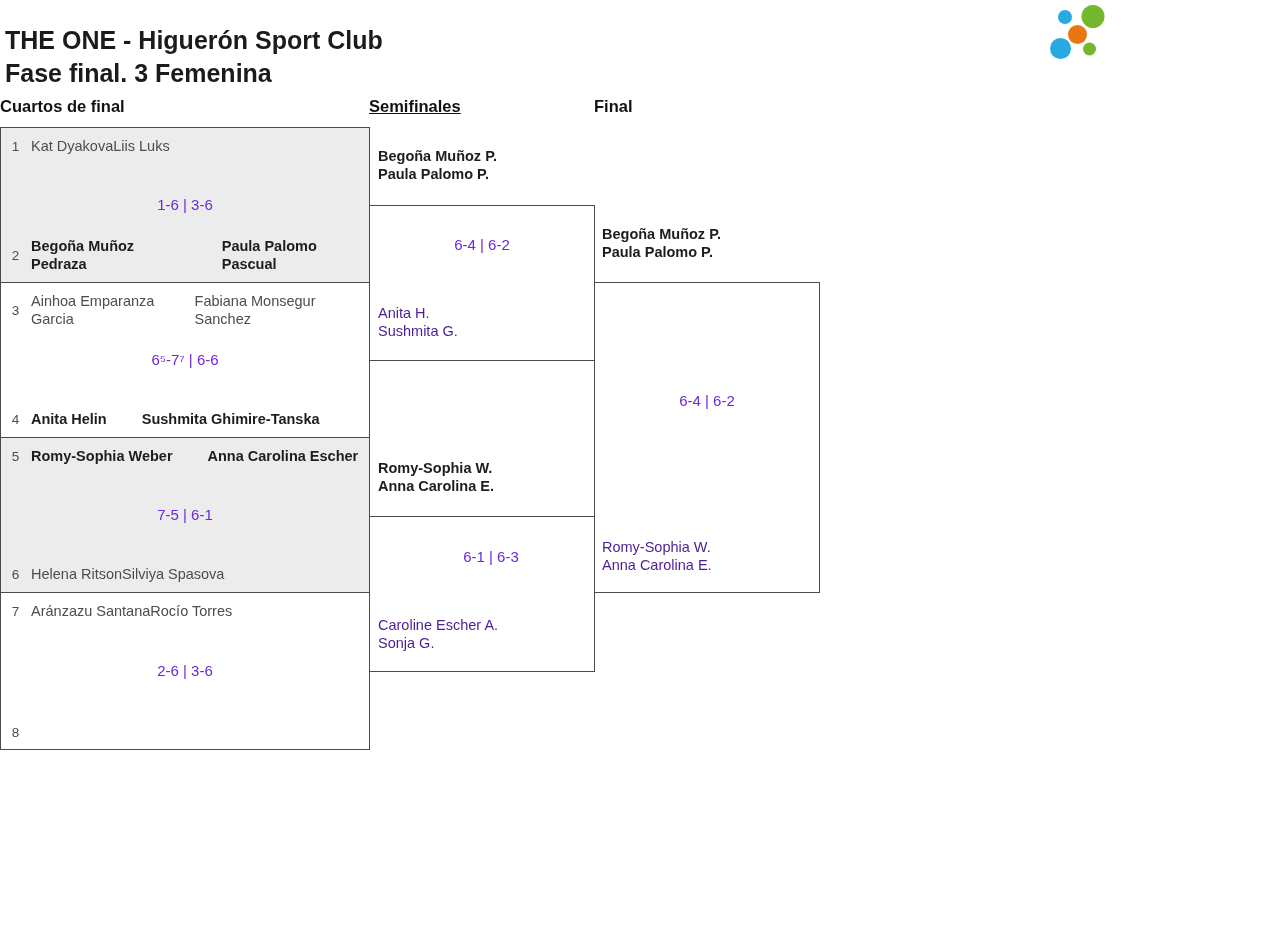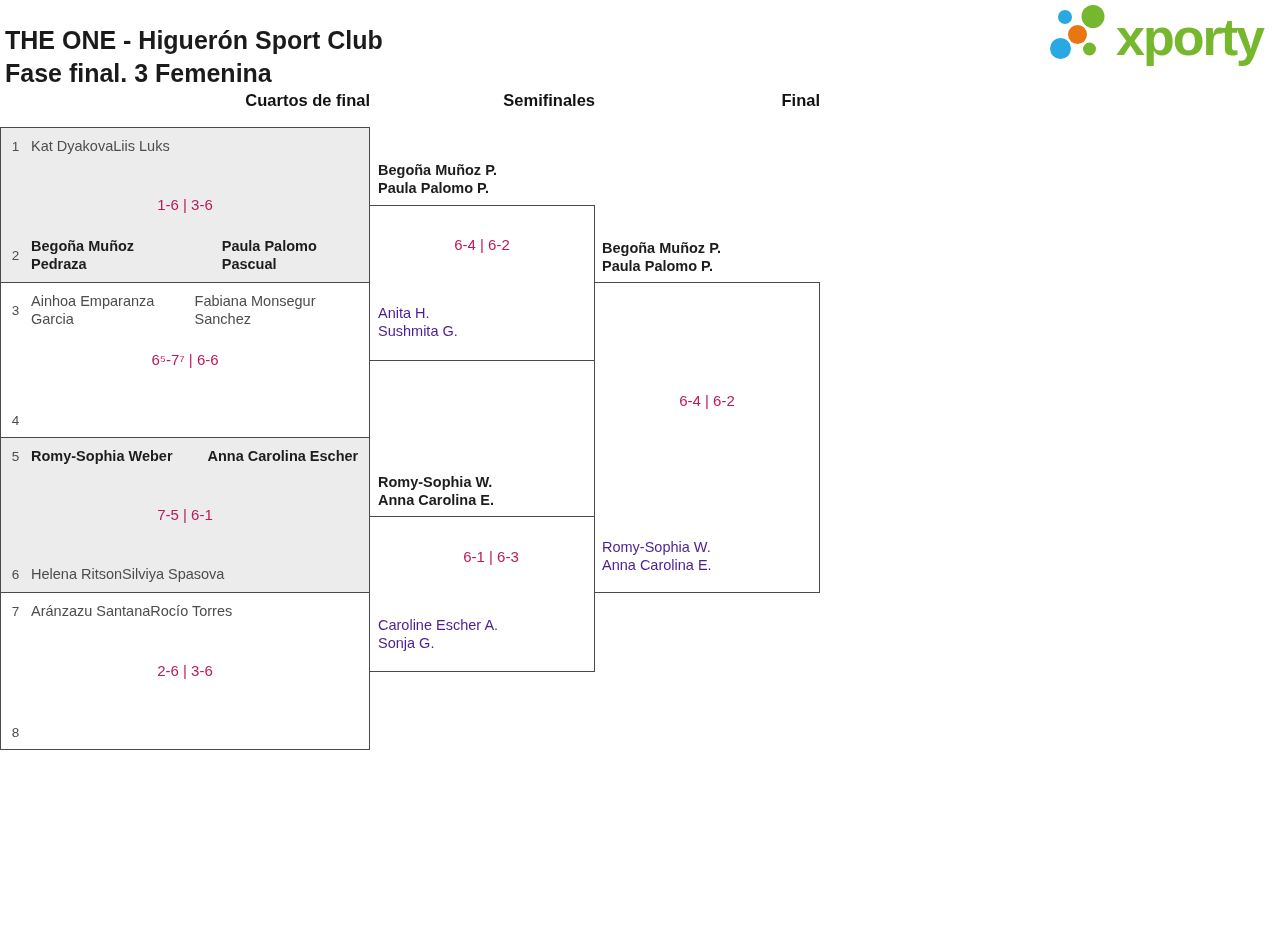--- a/index.html
+++ b/index.html
@@ -16,76 +16,75 @@
   }
   .logo{
     left:1048px;top:4px;display:flex;align-items:center;
   }
   .logo-word{
     font-size:52px;font-weight:700;color:#76b82d;letter-spacing:-2px;margin-left:2px;line-height:62px;
   }
 
   
   .round-header{
-    top:91px;text-align:right;font-size:16.5px;font-weight:700;color:#121212;
+    top:97px;text-align:left;font-size:16.5px;font-weight:700;color:#121212;
   }
 
   
   .match-box{
     border:1px solid #4a4a4a;box-sizing:border-box;background:#fff;
   }
   .match-box.shaded{background:#ececec;}
 
   .team-slot{
     position:absolute;left:8px;display:flex;gap:9px;align-items:center;
   }
   .team-slot.top-slot{top:9px;}
   .team-slot.bottom-slot{bottom:9px;}
   .seed{
     width:13px;text-align:center;font-size:13.5px;color:#4d4d4d;flex:0 0 auto;
   }
   .team-names{display:flex;font-size:14.5px;line-height:18px;color:#4d4d4d;}
   .team-names.winner{font-weight:700;color:#1d1d1d;gap:35px;}
 
   .score{
-    text-align:center;font-size:15px;line-height:16px;color:#be185d;
+    text-align:center;font-size:15px;line-height:16px;color:#6d28d9;
   }
   .score.qf-score{
     position:absolute;left:0;right:0;top:50%;transform:translateY(-50%);
   }
 
   
   .float-team{
     display:flex;flex-direction:column;font-size:14.5px;line-height:18px;color:#4c1d95;
   }
-  .float-team.winner{font-weight:700;color:#1d1d1d;margin-top:14px;}
+  .float-team.winner{font-weight:700;color:#1d1d1d;}
 </style>
 </head>
 <body>
 
 <div class="abs page-title">
   <div>THE ONE - Higuerón Sport Club</div>
   <div>Fase final. 3 Femenina</div>
 </div>
 
 <div class="abs logo">
   <span>
     <svg width="66" height="62" viewBox="0 0 66 62" xmlns="http://www.w3.org/2000/svg">
       <circle cx="17" cy="13" r="7" fill="#29a9e1"></circle>
       <circle cx="45" cy="12.5" r="11.5" fill="#76b82d"></circle>
       <circle cx="29.5" cy="30.5" r="9.5" fill="#e87613"></circle>
       <circle cx="12.5" cy="44.5" r="10.5" fill="#29a9e1"></circle>
       <circle cx="41.5" cy="45" r="6.5" fill="#76b82d"></circle>
     </svg>
   </span>
-  <span class="logo-word">xporty</span>
 </div>
 
 <div class="abs round-header" style="left:0;width:370px;">Cuartos de final</div>
-<div class="abs round-header" style="left:369px;width:226px;">Semifinales</div>
+<div class="abs round-header" style="left:369px;width:226px;text-decoration:underline;">Semifinales</div>
 <div class="abs round-header" style="left:594px;width:226px;">Final</div>
 
 <div class="abs match-box shaded" style="left:0;top:127px;width:370px;height:156px;">
   <div class="team-slot top-slot">
     <span class="seed">1</span>
     <span class="team-names">
       <span>Kat Dyakova</span>
       <span>Liis Luks</span>
     </span>
   </div>
@@ -103,20 +102,24 @@
   <div class="team-slot top-slot">
     <span class="seed">3</span>
     <span class="team-names">
       <span>Ainhoa Emparanza Garcia</span>
       <span>Fabiana Monsegur Sanchez</span>
     </span>
   </div>
   <div class="score qf-score">6⁵-7⁷ | 6-6</div>
   <div class="team-slot bottom-slot">
     <span class="seed">4</span>
+    <span class="team-names winner">
+      <span>Anita Helin</span>
+      <span>Sushmita Ghimire-Tanska</span>
+    </span>
   </div>
 </div>
 
 <div class="abs match-box shaded" style="left:0;top:437px;width:370px;height:156px;">
   <div class="team-slot top-slot">
     <span class="seed">5</span>
     <span class="team-names winner">
       <span>Romy-Sophia Weber</span>
       <span>Anna Carolina Escher</span>
     </span>

